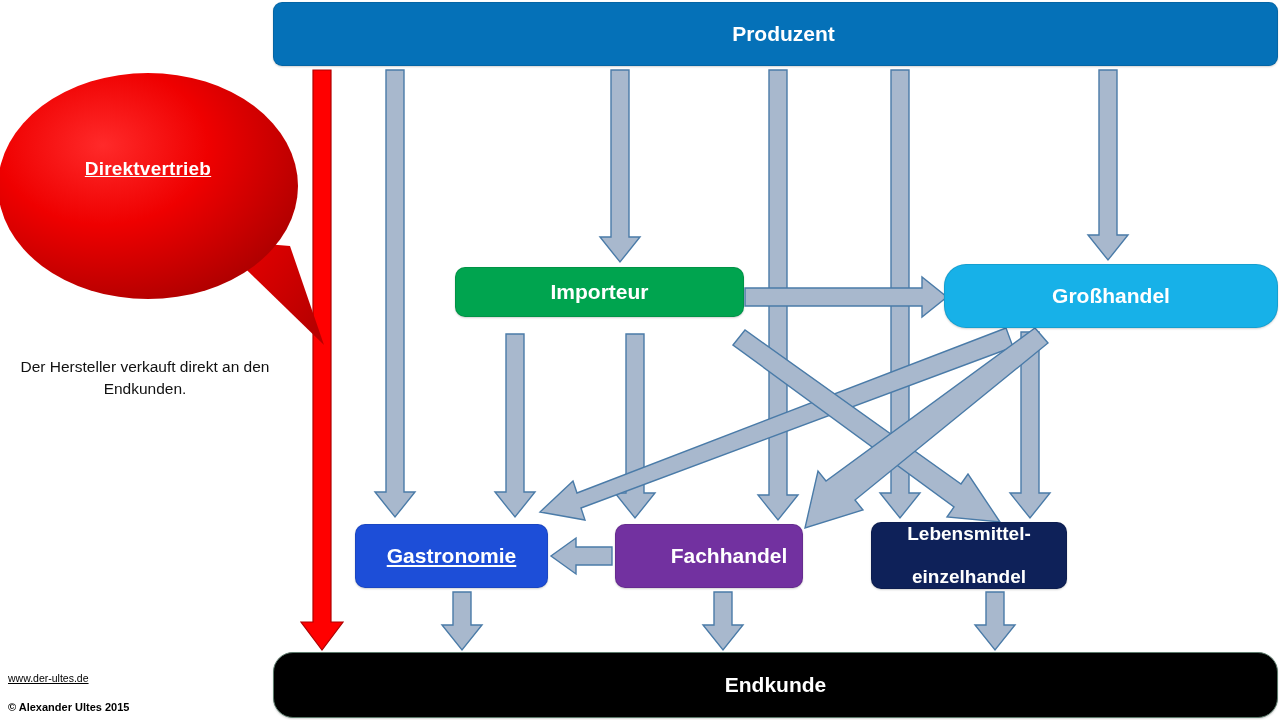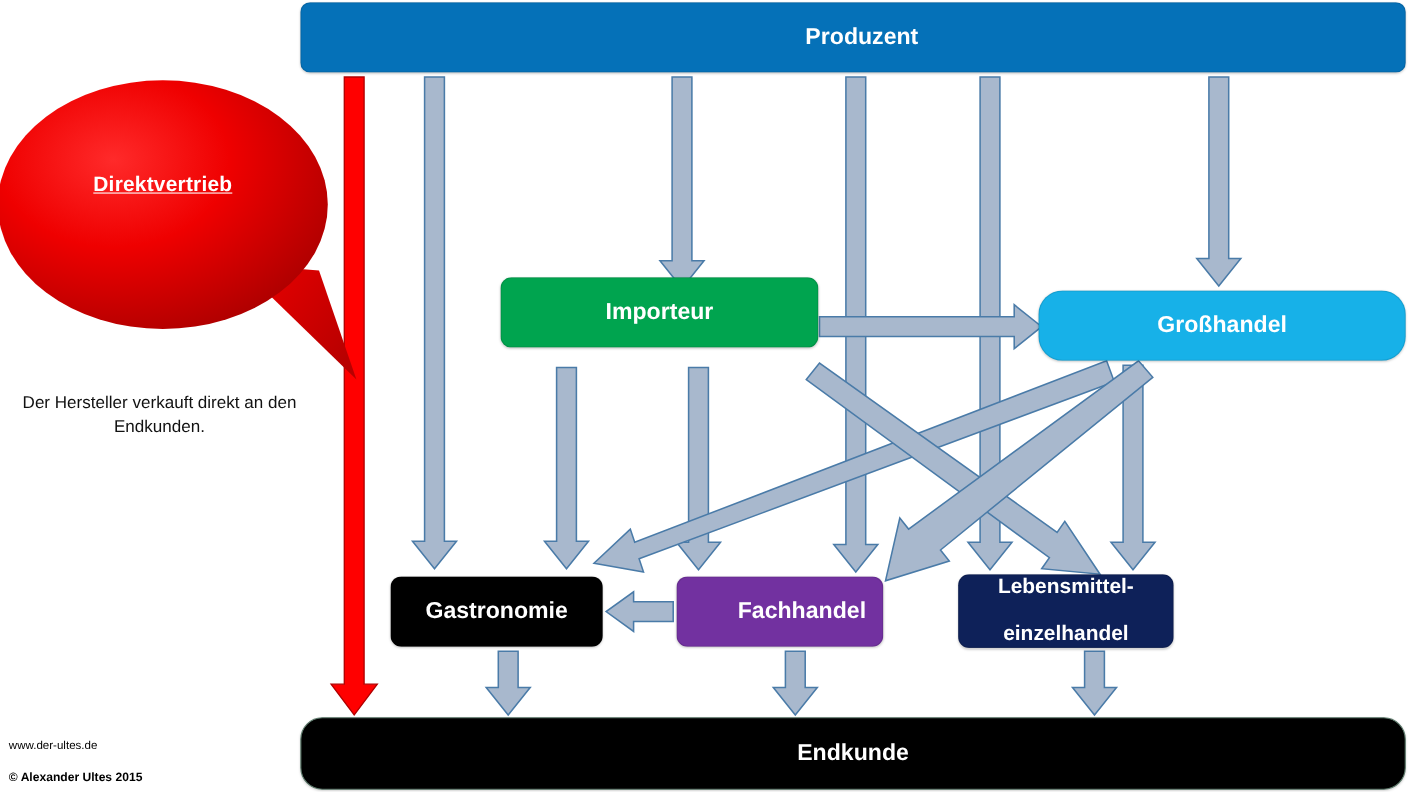--- a/index.html
+++ b/index.html
@@ -27,26 +27,26 @@
     font-weight:bold;
     line-height:1.15;
     box-sizing:border-box;
     border:1px solid rgba(0,0,0,0.10);
     box-shadow:0 1px 2px rgba(0,0,0,0.18);
   }
   .node span{display:block;padding:0 8px;}
 
   #node-produzent{left:273px;top:2px;width:1005px;height:64px;
      background:#0571b8;font-size:21px;border-radius:9px;padding-left:16px;}
-  #node-importeur{left:455px;top:252px;width:289px;height:64px;
+  #node-importeur{left:455px;top:267px;width:289px;height:50px;
      background:#00a44f;font-size:21px;text-align:right;}
   #node-grosshandel{left:944px;top:264px;width:334px;height:64px;
      background:#17b1e8;font-size:21px;border-radius:22px;}
   #node-gastronomie{left:355px;top:524px;width:193px;height:64px;
-     background:#000000;font-size:21px;}
+     background:#1d4ed8;font-size:21px;text-decoration:underline;}
   #node-fachhandel{left:615px;top:524px;width:188px;height:64px;
      background:#7231a0;font-size:21px;padding-left:40px;}
   #node-leh{left:871px;top:522px;width:196px;height:67px;
      background:#0e2159;font-size:19px;}
   #node-endkunde{left:273px;top:652px;width:1005px;height:66px;
      background:#000000;font-size:21px;border-radius:20px;
      border:1px solid #5c7a6b;}
 
   
   #bubble-title{
@@ -55,21 +55,21 @@
     text-decoration:underline;
     letter-spacing:.2px;
   }
   #bubble-caption{
     position:absolute;left:0px;top:356px;width:290px;
     text-align:center;color:#111111;font-size:15.5px;line-height:1.45;
   }
   .footer{
     position:absolute;left:8px;color:#000;
   }
-  #footer-url{top:672px;font-size:10.5px;}
+  #footer-url{top:672px;font-size:10.5px;text-decoration:underline;}
   #footer-copy{top:701px;font-size:11px;font-weight:bold;}
 </style>
 </head>
 <body>
 
 <div id="stage">
 
   <svg id="arrow-layer" viewBox="0 0 1280 720" width="1280" height="720" xmlns="http://www.w3.org/2000/svg">
     <defs>
       <linearGradient id="bubbleGrad" cx="50%" cy="50%" r="60%" x1="0%" y1="0%" x2="70%" y2="100%">

